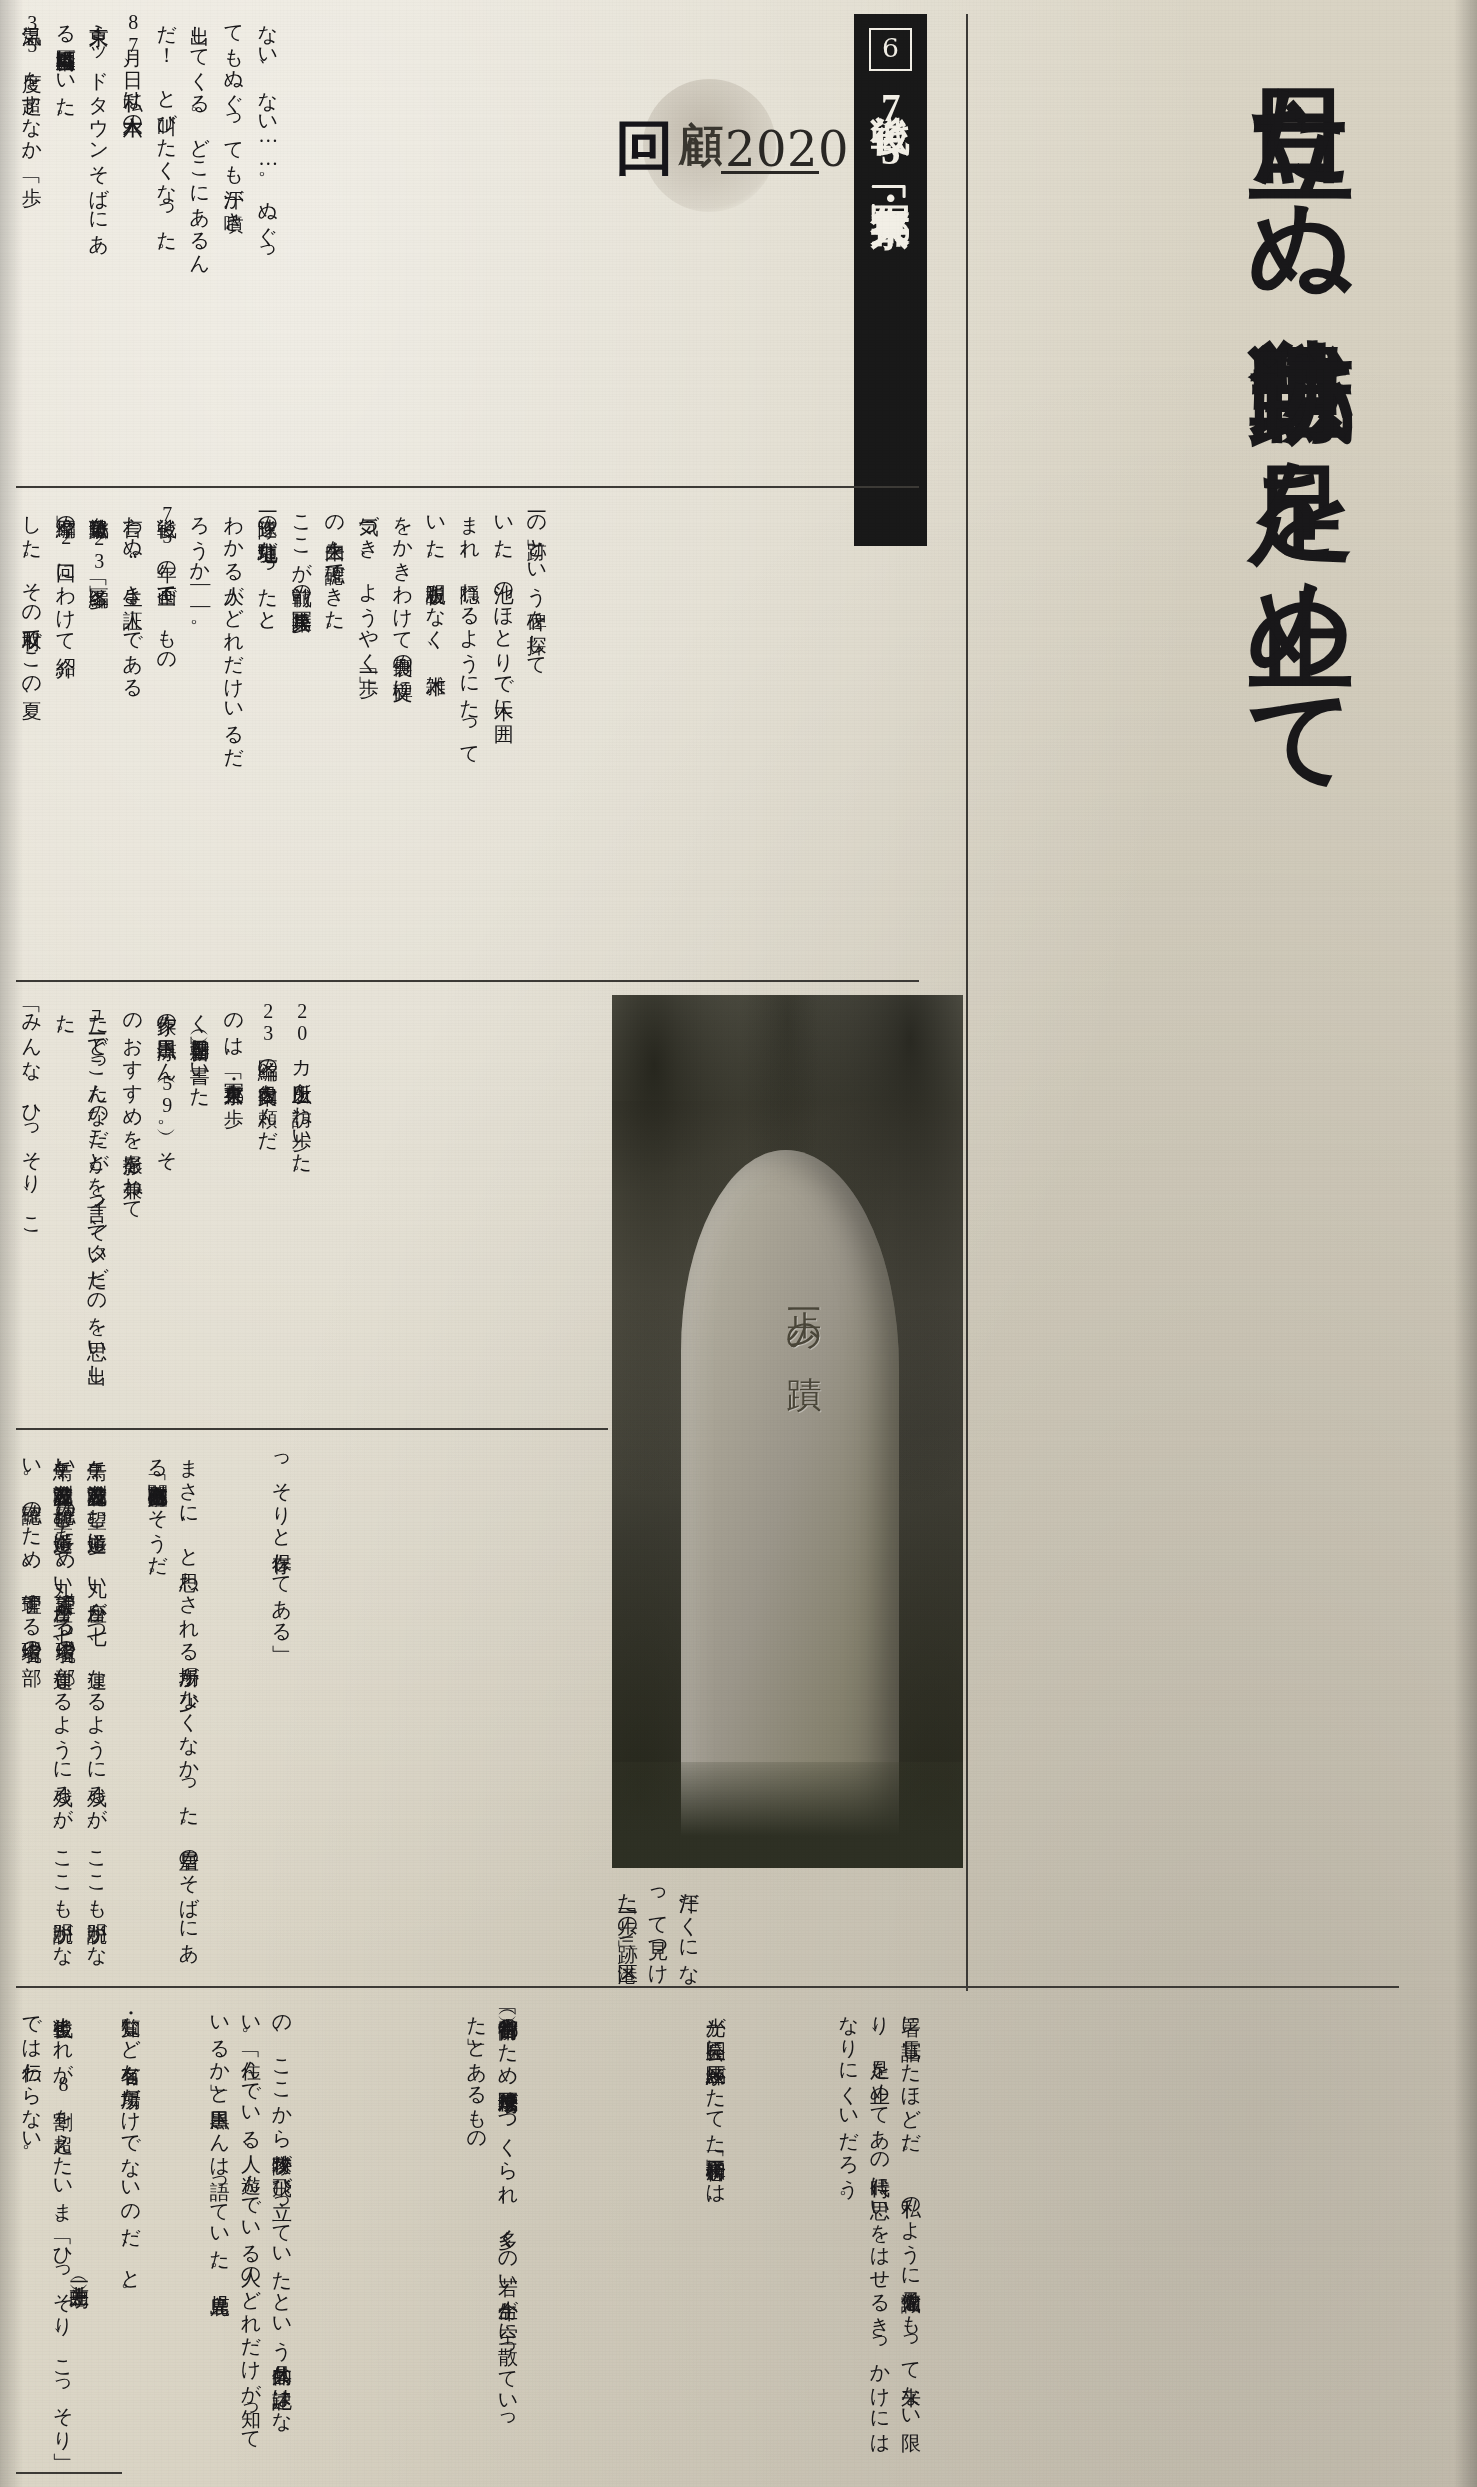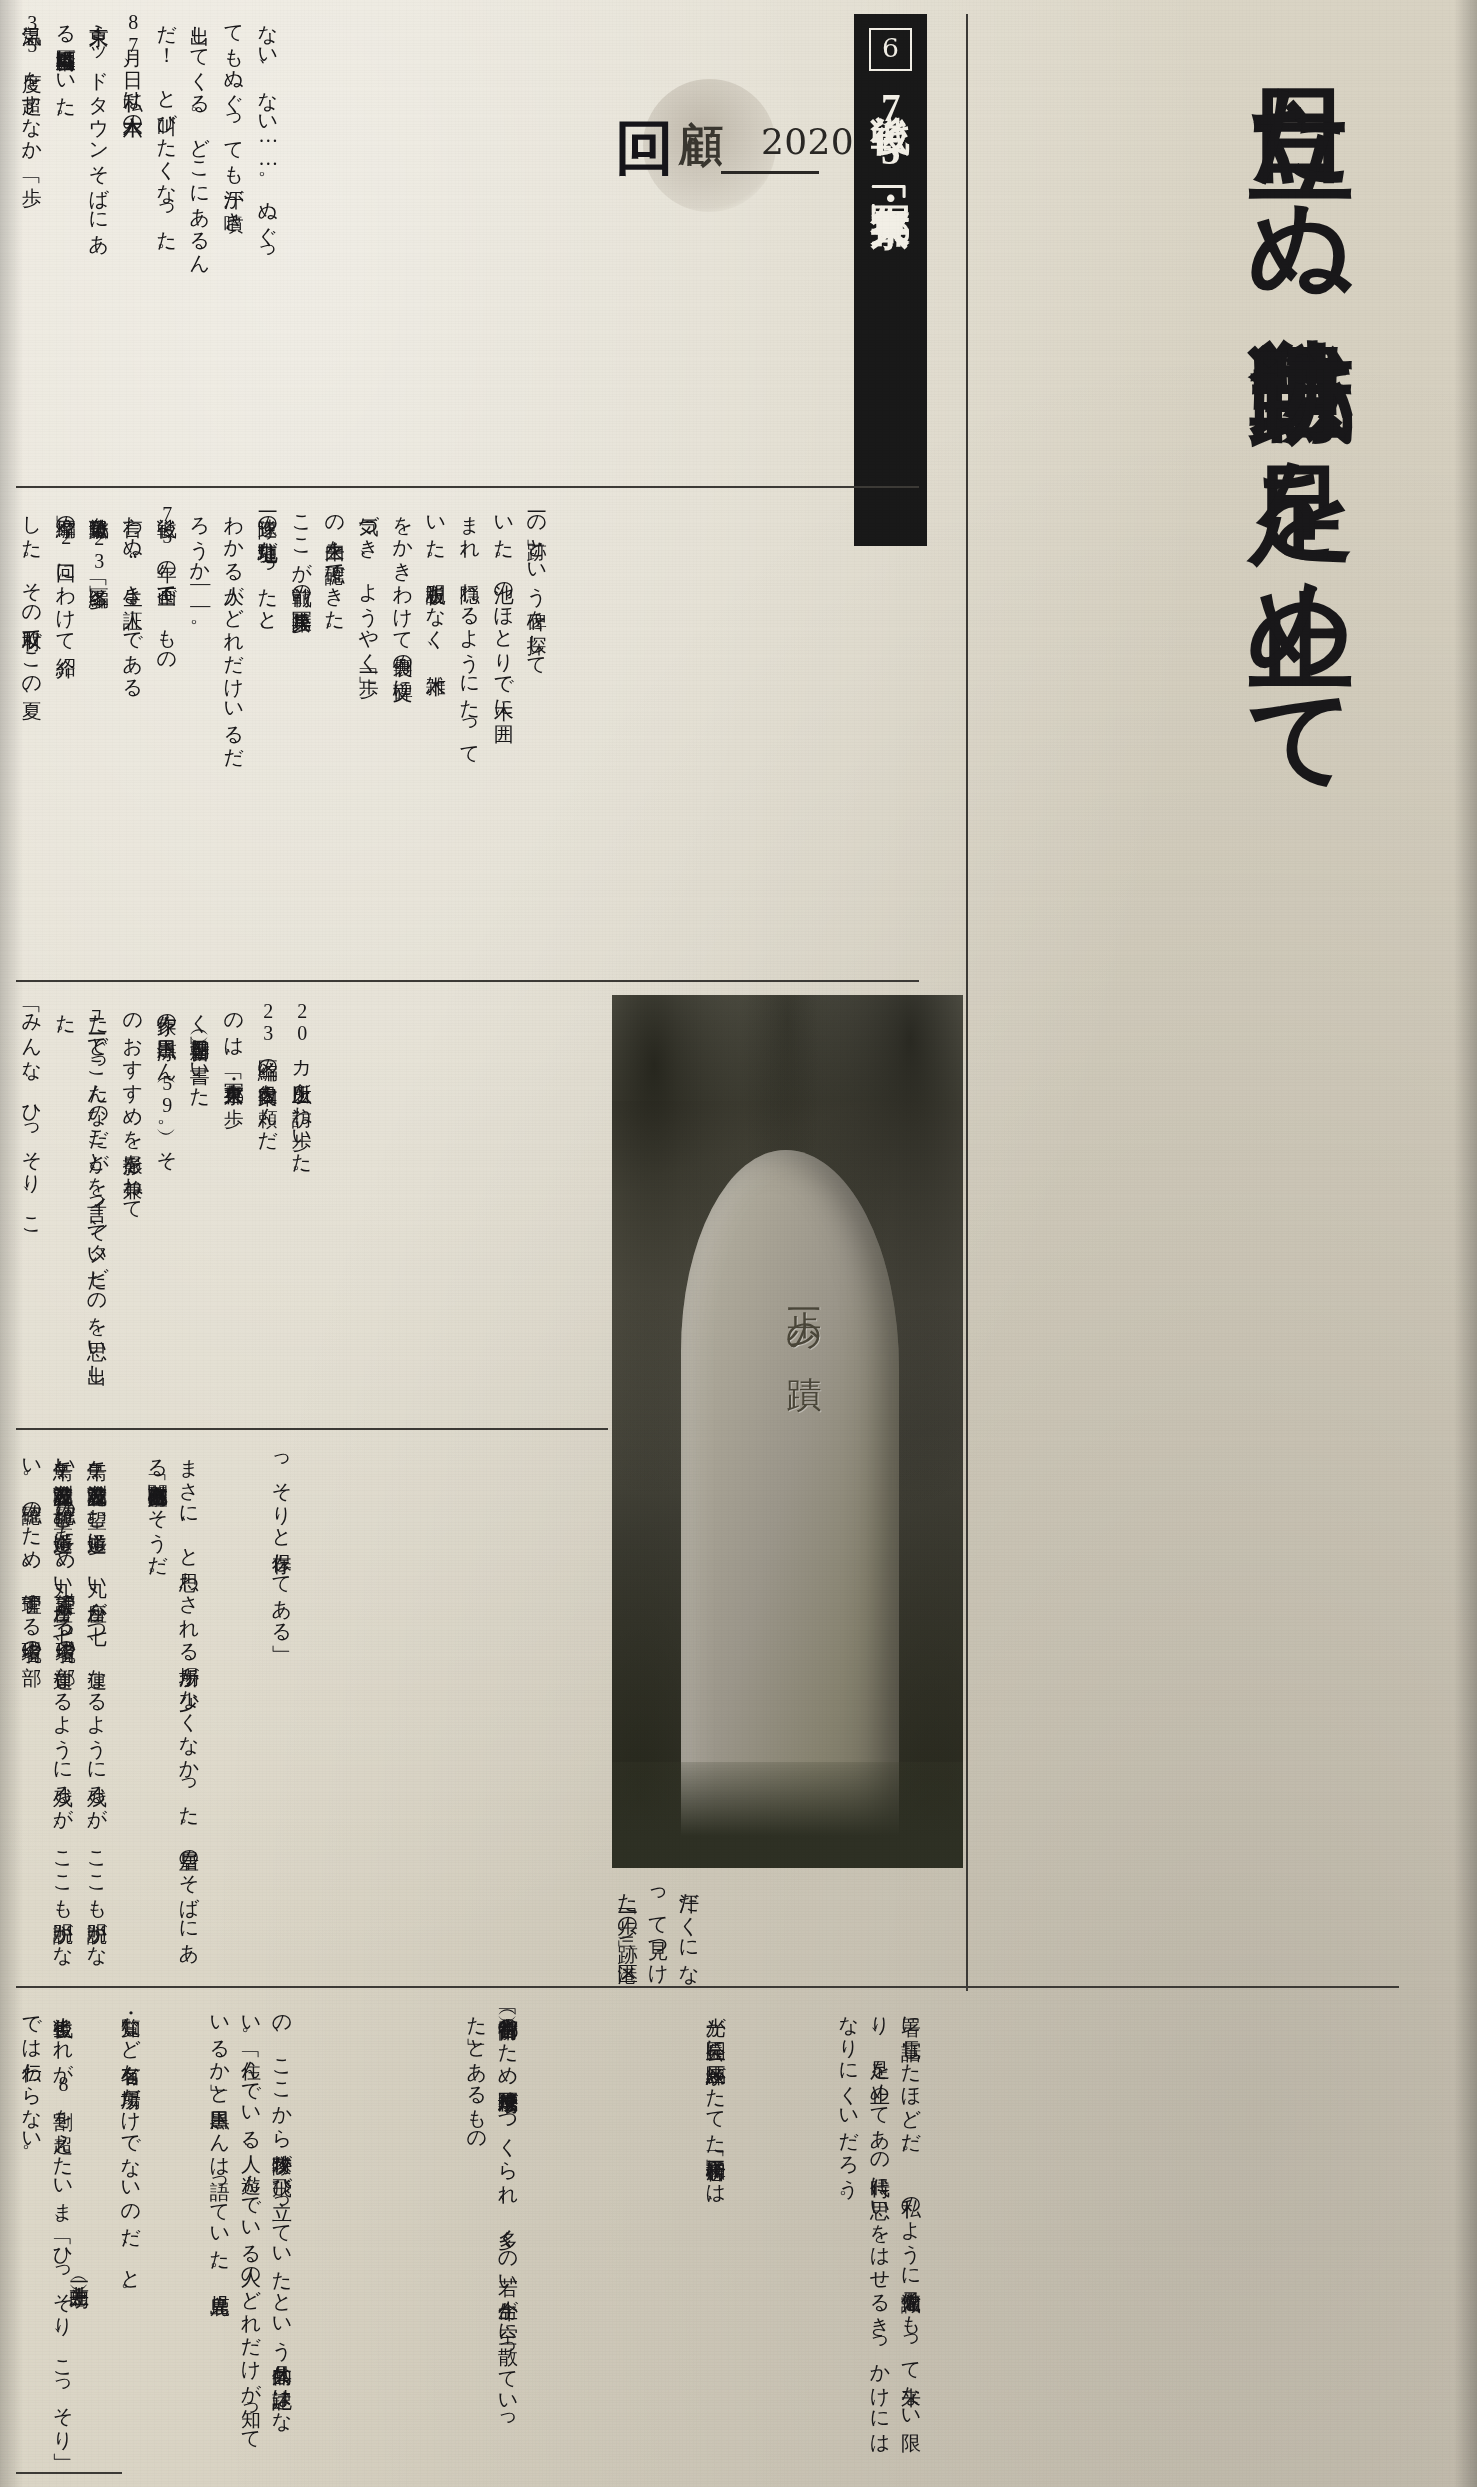--- a/index.html
+++ b/index.html
@@ -94,24 +94,23 @@
     font-size:59px;font-weight:700;color:#16151a;
     font-family:"DejaVu Serif", serif;
   }
   #kaiko .k2{
     position:absolute;left:71px;top:32px;
     font-size:44px;font-weight:700;color:#3a3730;
     font-family:"DejaVu Serif", serif;
   }
   #kaiko .year{
     position:absolute;left:117px;top:37px;
-    font-size:36px;color:#2a2825;
+    font-size:48px;color:#2a2825;
     font-family:"DejaVu Serif", serif;
     letter-spacing:.01em;
-    margin-left:36px;
   }
   #kaiko .ul{
     position:absolute;left:113px;top:87px;width:98px;height:2.7px;background:#2a2825;
   }
   
   .hrule{position:absolute;background:#3c3a36;height:1.8px;}
   .vrule{position:absolute;background:#3c3a36;width:1.8px;}
   
   .bodycol{
     position:absolute;

